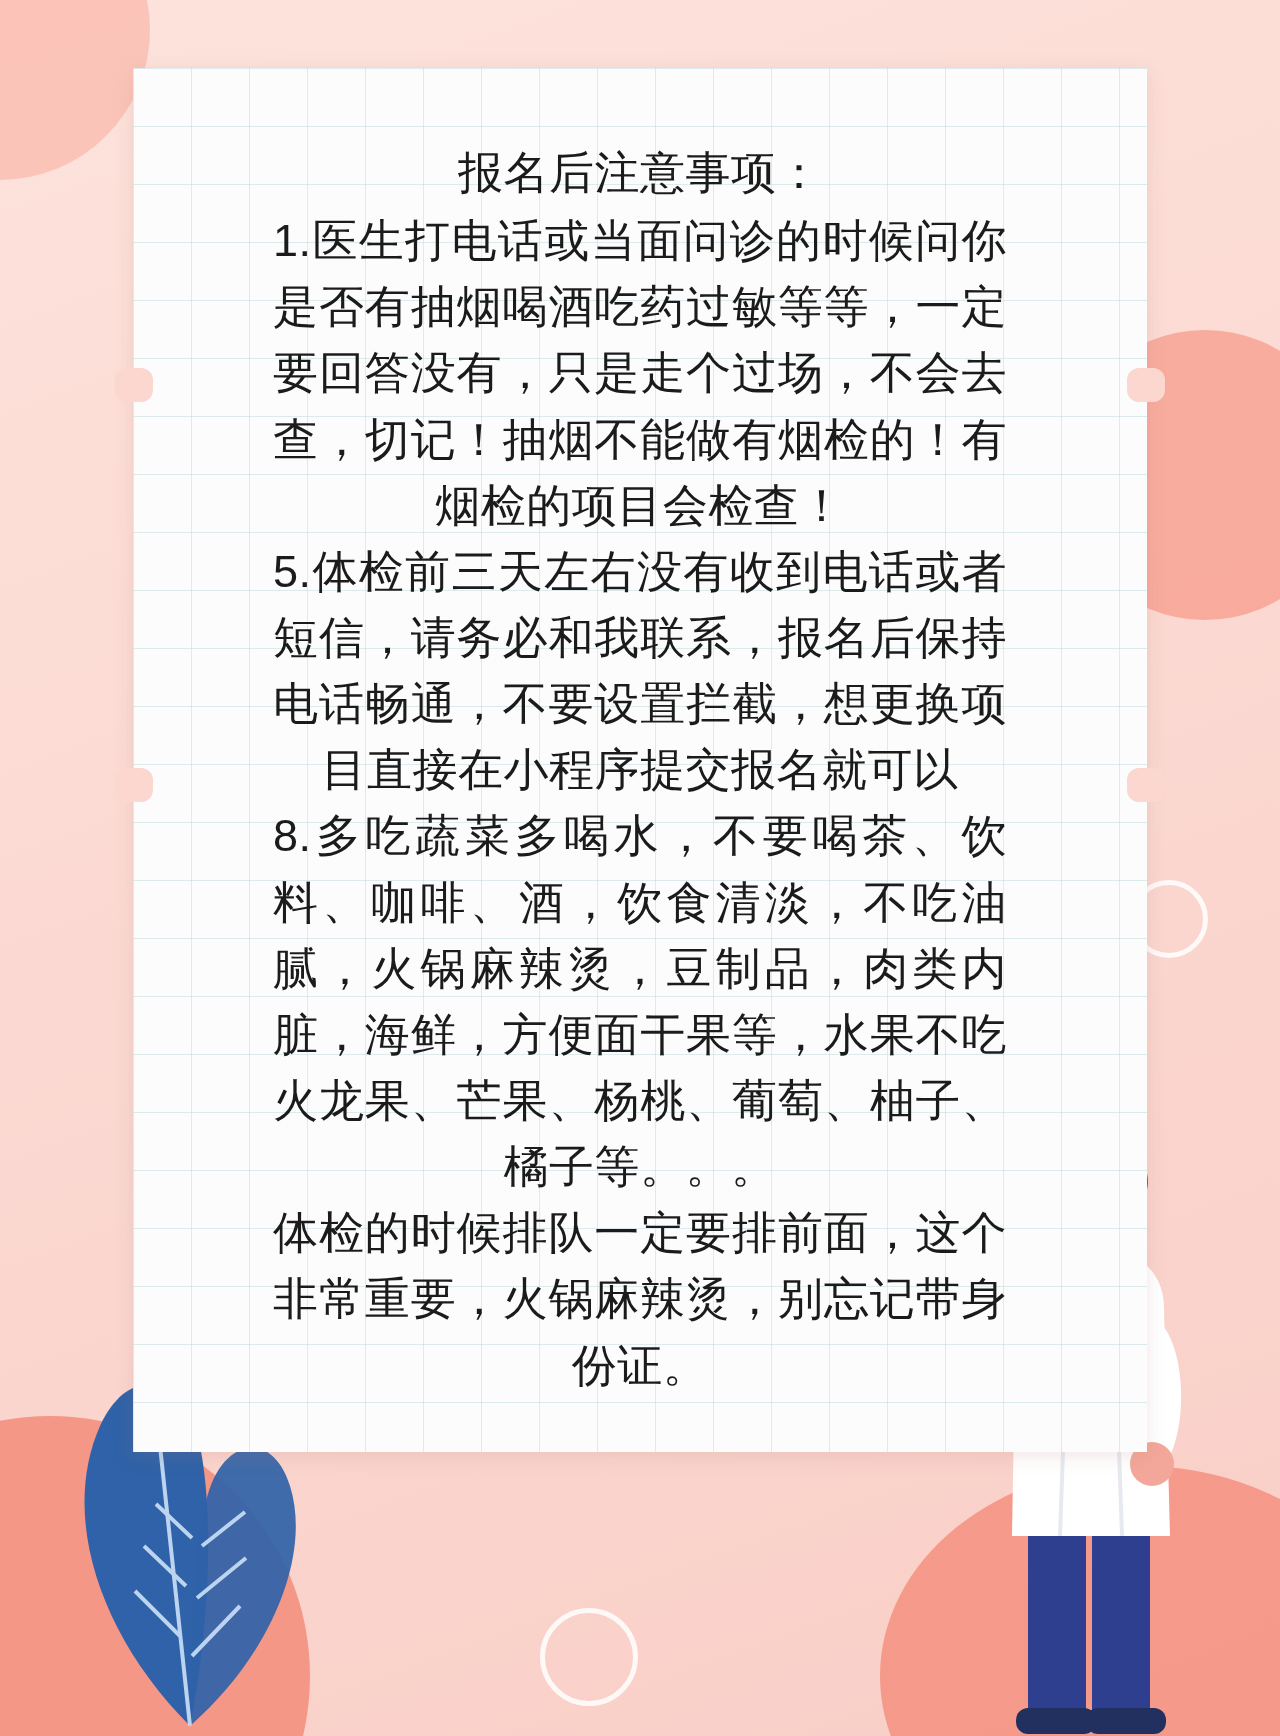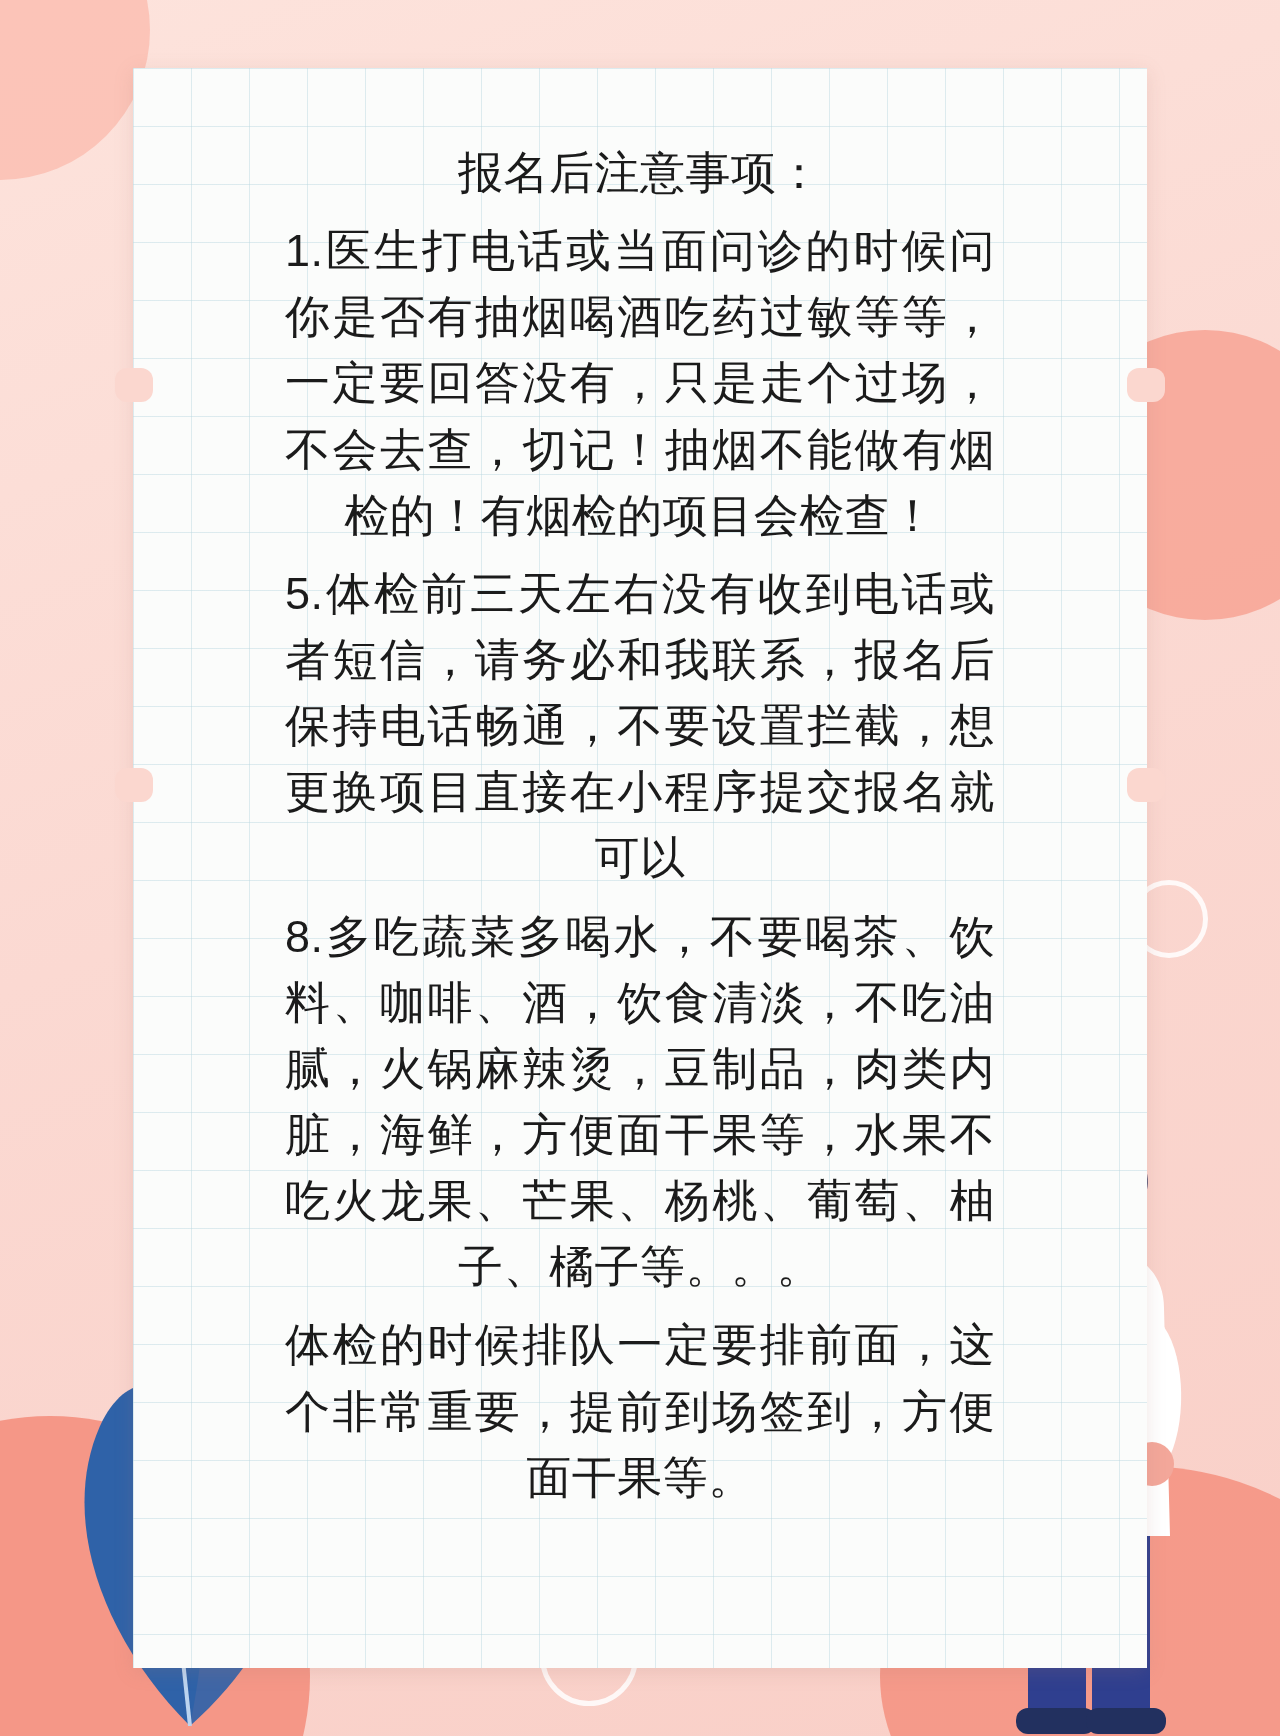--- a/index.html
+++ b/index.html
@@ -84,21 +84,21 @@
     width: 320px;
     height: 620px;
   }
 
   
   .note-card {
     position: absolute;
     left: 133px;
     top: 68px;
     width: 1014px;
-    height: 1600px;
+    height: 1384px;
     background:
       repeating-linear-gradient(
         to right,
         rgba(183, 214, 223, .45) 0px,
         rgba(183, 214, 223, .45) 1px,
         transparent 1px,
         transparent 58px
       ),
       repeating-linear-gradient(
         to bottom,
@@ -136,21 +136,21 @@
     letter-spacing: .5px;
     font-family: "Liberation Sans", "DejaVu Sans", sans-serif;
   }
   .heading {
     text-align: center;
     font-size: 45px;
     margin: 0 0 2px 0;
     font-weight: 400;
   }
   .para {
-    margin: 12px;
+    margin: 0;
     text-align: justify;
     text-align-last: center;
     text-justify: inter-ideograph;
   }
 </style>
 </head>
 <body>
 
 <div class="poster">
 
@@ -202,17 +202,17 @@
     <div class="notch notch-left-1"></div>
     <div class="notch notch-left-2"></div>
     <div class="notch notch-right-1"></div>
     <div class="notch notch-right-2"></div>
 
     <div class="content">
       <p class="heading">报名后注意事项：</p>
       <p class="para">1.医生打电话或当面问诊的时候问你是否有抽烟喝酒吃药过敏等等，一定要回答没有，只是走个过场，不会去查，切记！抽烟不能做有烟检的！有烟检的项目会检查！</p>
       <p class="para">5.体检前三天左右没有收到电话或者短信，请务必和我联系，报名后保持电话畅通，不要设置拦截，想更换项目直接在小程序提交报名就可以</p>
       <p class="para">8.多吃蔬菜多喝水，不要喝茶、饮料、咖啡、酒，饮食清淡，不吃油腻，火锅麻辣烫，豆制品，肉类内脏，海鲜，方便面干果等，水果不吃火龙果、芒果、杨桃、葡萄、柚子、橘子等。。。</p>
-      <p class="para">体检的时候排队一定要排前面，这个非常重要，提前到场签到，方便面干果等。</p>
+      <p class="para">体检的时候排队一定要排前面，这个非常重要，火锅麻辣烫，别忘记带身份证。</p>
     </div>
   </div>
 
 </div>
 
 </body></html>

